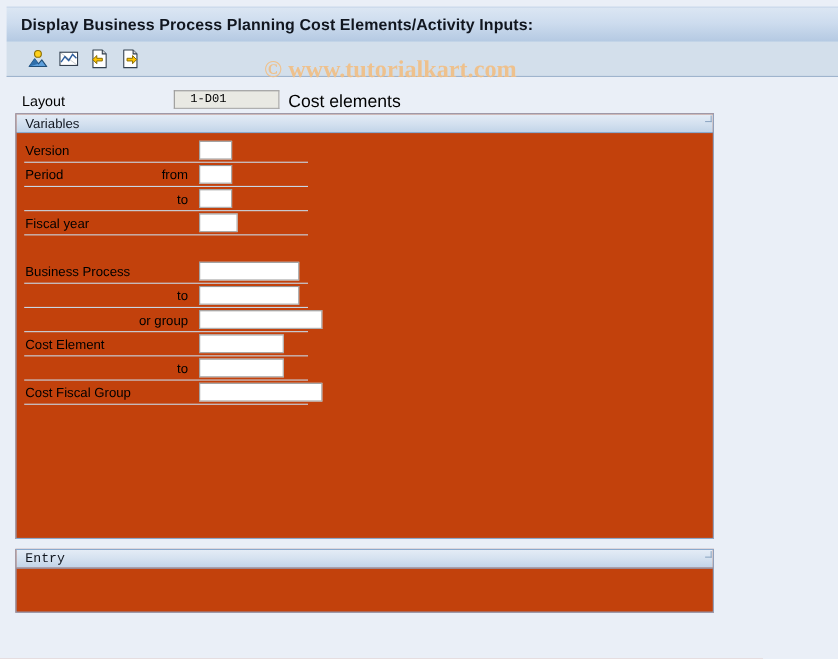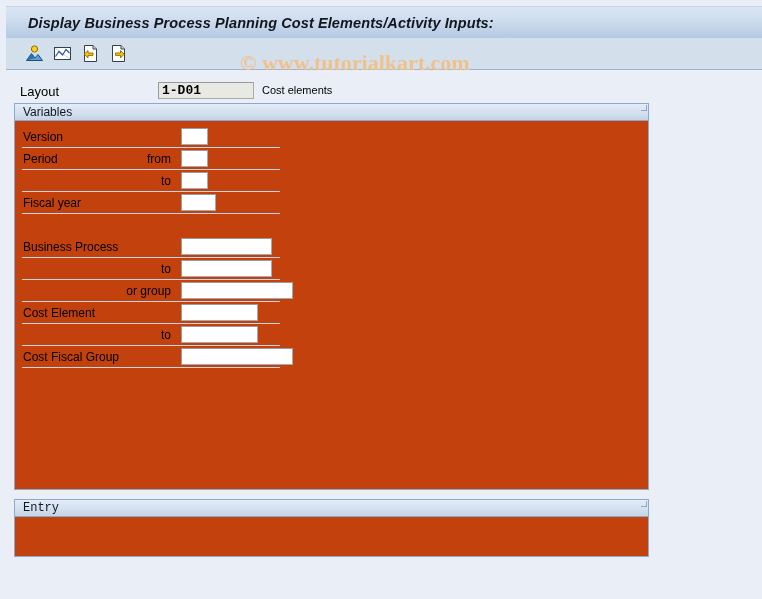--- a/index.html
+++ b/index.html
@@ -26,24 +26,23 @@
     width: 756px;
     height: 32px;
     background: linear-gradient(to bottom, #dbe6f3 0%, #cddcee 45%, #b4c9e2 100%);
     border-top: 1px solid #c3d4e8;
     box-sizing: border-box;
     display: flex;
     align-items: center;
   }
   #titlebar .title-text {
     font-weight: bold;
-    font-style: italic;
     font-size: 14.5px;
     color: #11161f;
-    padding-left: 22px;
+    padding-left: 13px;
     letter-spacing: 0.1px;
     white-space: nowrap;
   }
 
   
   #toolbar {
     position: absolute;
     left: 6px;
     top: 38px;
     width: 756px;
@@ -99,39 +98,38 @@
     font-size: 13px;
     white-space: nowrap;
   }
   .sapfield {
     background: #ffffff;
     border: 1px solid #a9a9a9;
     border-top-color: #9a9a9a;
     border-left-color: #9a9a9a;
     box-sizing: border-box;
     font-family: "Liberation Mono", monospace;
-    font-size: 13px;
+    font-size: 11px;
     color: #000;
-    padding: 0 3px;
+    padding: 0 14px;
     outline: none;
-    font-weight: bold;
   }
   #layout-value {
     position: absolute;
     left: 138px;
     top: -2px;
     width: 96px;
     height: 17px;
     background: #e9e9e3;
   }
   #layout-desc {
     position: absolute;
     left: 242px;
     top: 0;
-    font-size: 11px;
+    font-size: 16px;
     white-space: nowrap;
   }
 
   
   .groupbox {
     position: absolute;
     border: 1px solid #8ba9cd;
     background: #c2410c;
     box-sizing: border-box;
   }

